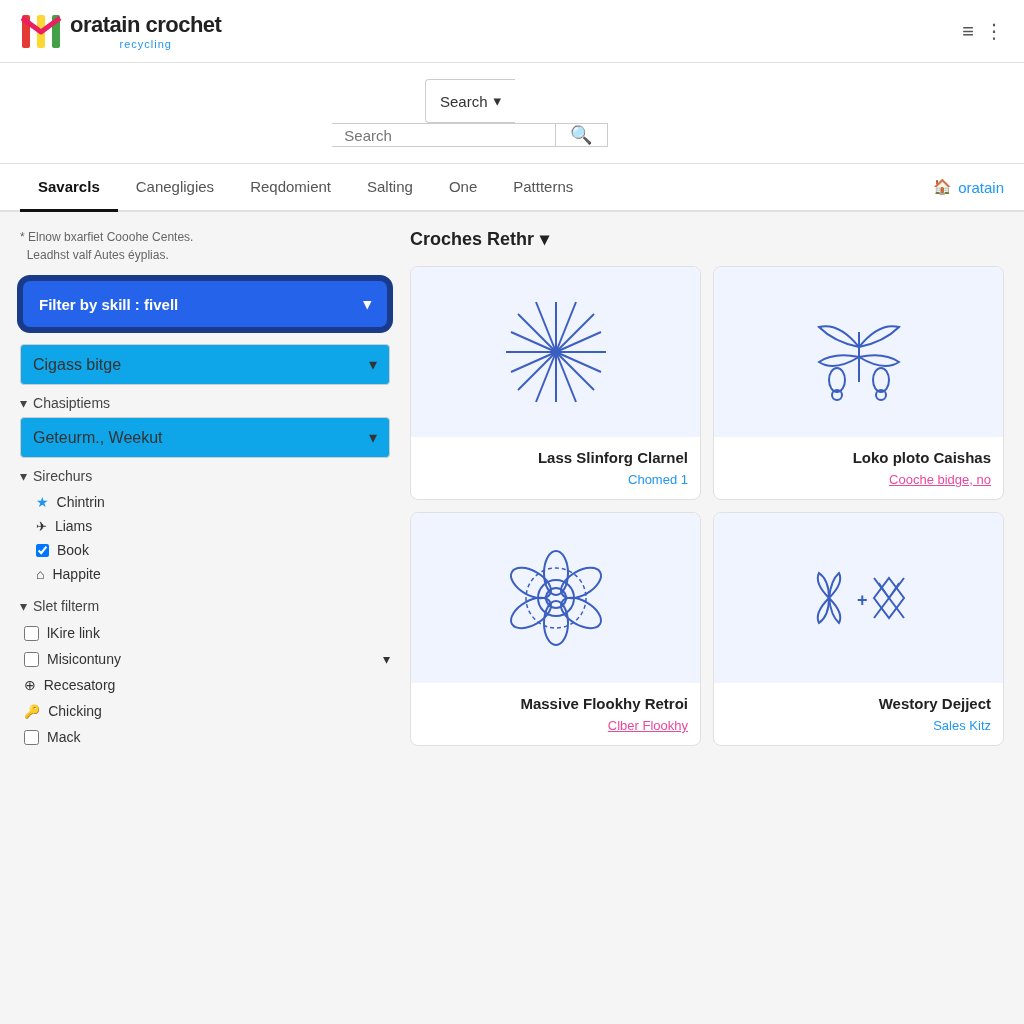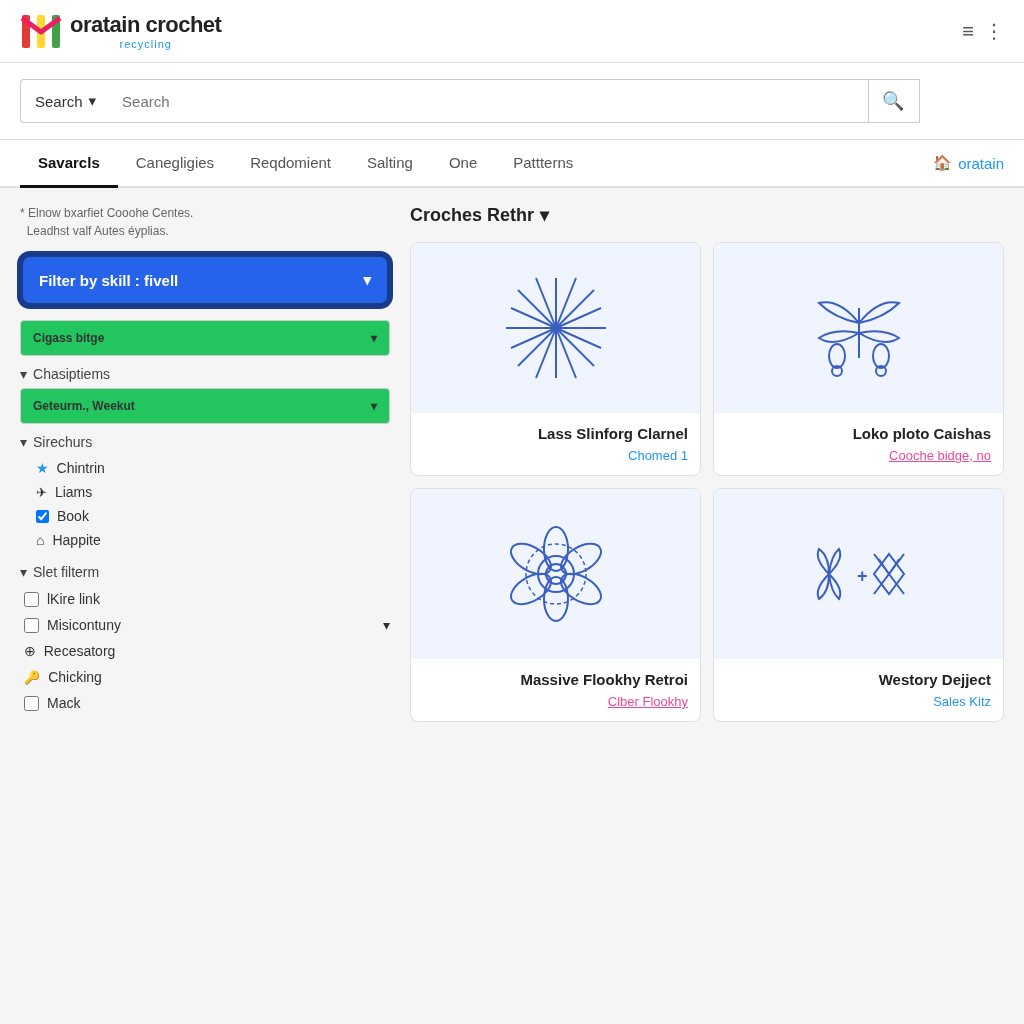--- a/index.html
+++ b/index.html
@@ -56,20 +56,21 @@
     .search-bar-section {
       background: white;
       padding: 16px 20px;
       border-bottom: 1px solid #e0e0e0;
     }
     .search-bar-inner {
       display: flex;
       align-items: center;
       gap: 0;
       max-width: 900px;
+      flex-direction: column;
     }
     .search-dropdown {
       border: 1px solid #ccc;
       border-right: none;
       background: white;
       padding: 10px 14px;
       font-size: 15px;
       cursor: pointer;
       display: flex;
       align-items: center;
@@ -174,30 +175,29 @@
       display: flex;
       align-items: center;
       justify-content: space-between;
       margin-bottom: 14px;
       box-shadow: 0 0 0 3px #1a3a8a;
     }
     .sidebar-dropdown {
       width: 100%;
       border: 1px solid #ccc;
       border-radius: 4px;
-      background: #22c55e;
+      background: #0ea5e9;
       padding: 10px 12px;
-      font-size: 12px;
+      font-size: 16px;
       cursor: pointer;
       display: flex;
       align-items: center;
       justify-content: space-between;
       margin-bottom: 10px;
       color: #333;
-      font-weight: bold;
     }
     .sidebar-section-header {
       font-size: 14px;
       color: #444;
       margin: 10px 0 6px 0;
       display: flex;
       align-items: center;
       gap: 6px;
       cursor: pointer;
     }

